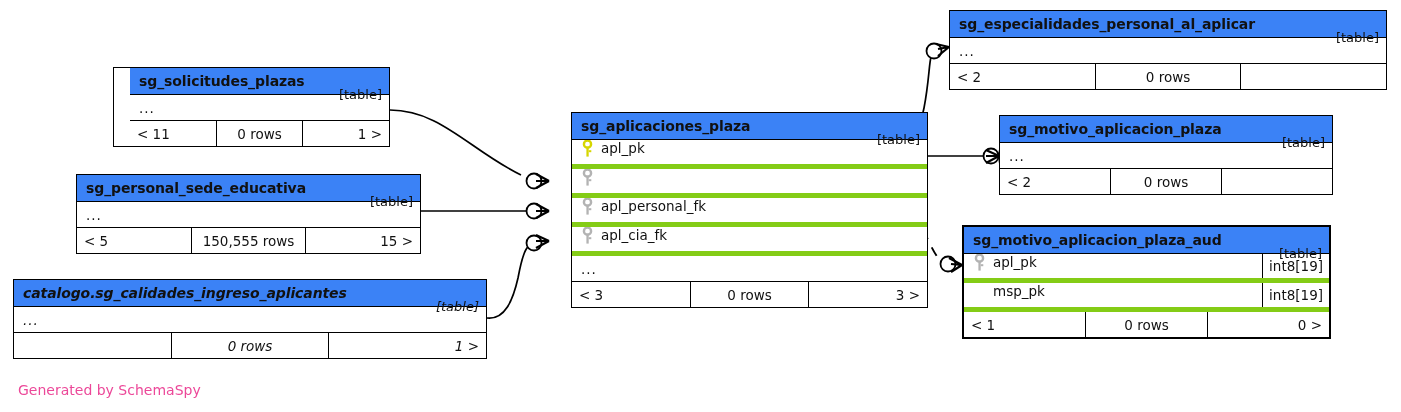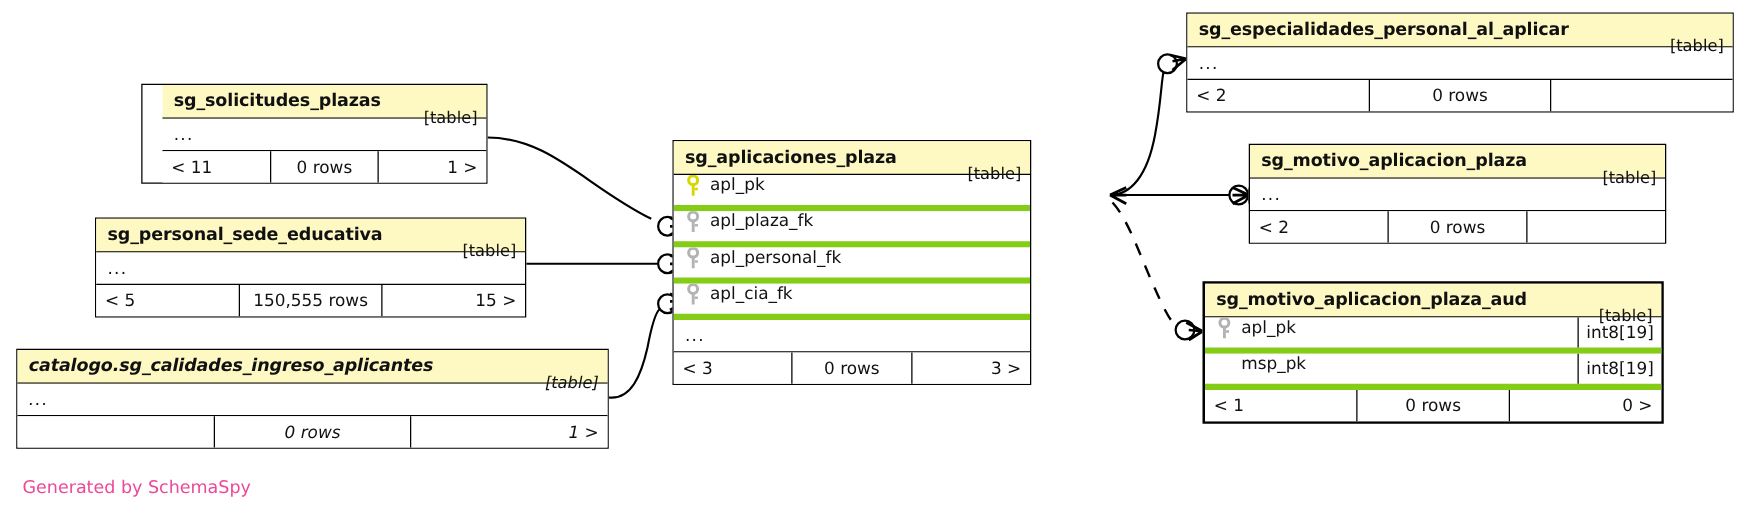--- a/index.html
+++ b/index.html
@@ -34,21 +34,21 @@
     background: #ffffff;
     font-size: 13.5px;
     color: #111111;
   }
   .table-box.emphasis {
     border-width: 2.5px;
   }
   .t-header {
     box-sizing: border-box;
     height: 27px;
-    background: #fef9c3;
+    background: #3b82f6;
     border-bottom: 1px solid #000000;
     display: flex;
     align-items: center;
     justify-content: space-between;
     padding: 0 7px 0 9px;
   }
   .t-name {
     font-weight: bold;
     font-size: 14px;
     white-space: nowrap;
@@ -219,42 +219,41 @@
       <span class="t-tag">[table]</span>
     </div>
     <div class="ellipsis-row">...</div>
     <div class="t-footer">
       <span class="f-cell left"></span>
       <span class="f-cell mid">0 rows</span>
       <span class="f-cell right">1 &gt;</span>
     </div>
   </div>
 
-  <div class="table-box" style="left:538px; top:112px; width:287px;">
+  <div class="table-box" style="left:571px; top:112px; width:357px;">
     <div class="t-header">
       <span class="t-name">sg_aplicaciones_plaza</span>
       <span class="t-tag">[table]</span>
     </div>
 
     <div class="t-col">
       <svg class="key-icon" viewBox="0 0 13 18">
         <circle cx="6.5" cy="4.2" r="3.6" fill="none" stroke="#d6d600" stroke-width="2.4"></circle>
         <rect x="5.4" y="6.6" width="2.3" height="10" fill="#d6d600"></rect>
         <rect x="7.7" y="10.2" width="2.6" height="2" fill="#d6d600"></rect>
       </svg>
       <span class="col-name">apl_pk</span>
     </div>
 
     <div class="t-col">
       <svg class="key-icon" viewBox="0 0 13 18">
         <circle cx="6.5" cy="4.2" r="3.6" fill="none" stroke="#b3b3b3" stroke-width="2.4"></circle>
         <rect x="5.4" y="6.6" width="2.3" height="10" fill="#b3b3b3"></rect>
         <rect x="7.7" y="10.2" width="2.6" height="2" fill="#b3b3b3"></rect>
       </svg>
-      <span class="col-name">apl_plaza_fk</span>
     </div>
 
     <div class="t-col">
       <svg class="key-icon" viewBox="0 0 13 18">
         <circle cx="6.5" cy="4.2" r="3.6" fill="none" stroke="#b3b3b3" stroke-width="2.4"></circle>
         <rect x="5.4" y="6.6" width="2.3" height="10" fill="#b3b3b3"></rect>
         <rect x="7.7" y="10.2" width="2.6" height="2" fill="#b3b3b3"></rect>
       </svg>
       <span class="col-name">apl_personal_fk</span>
     </div>

